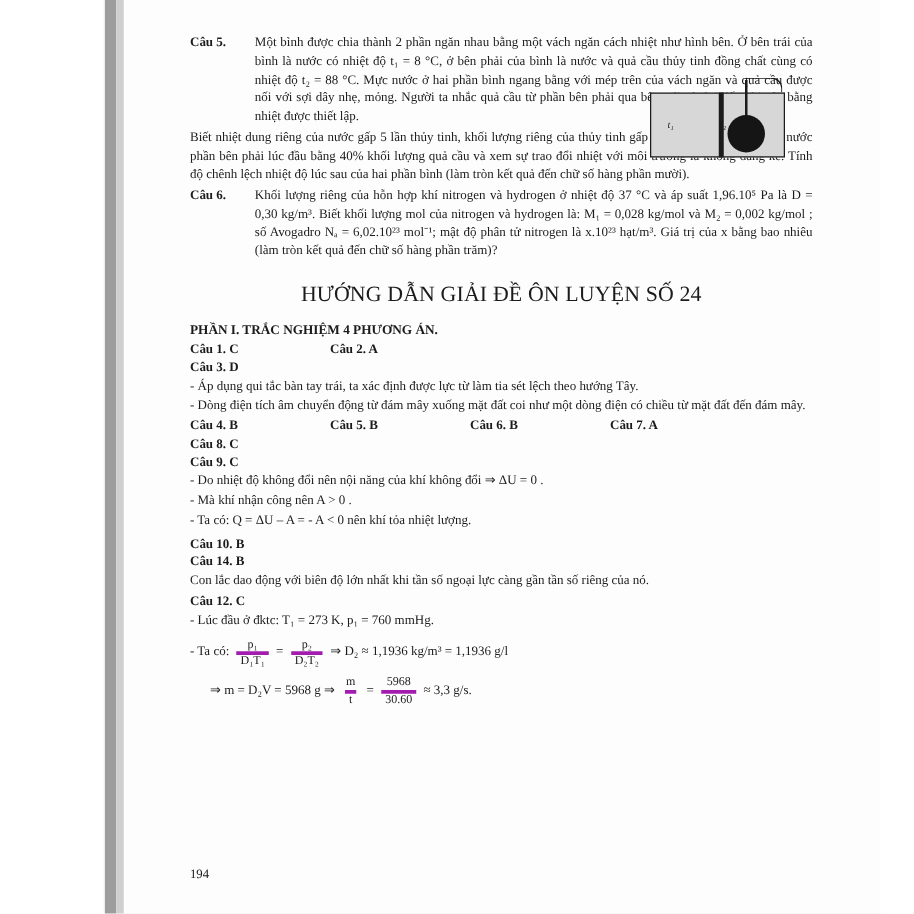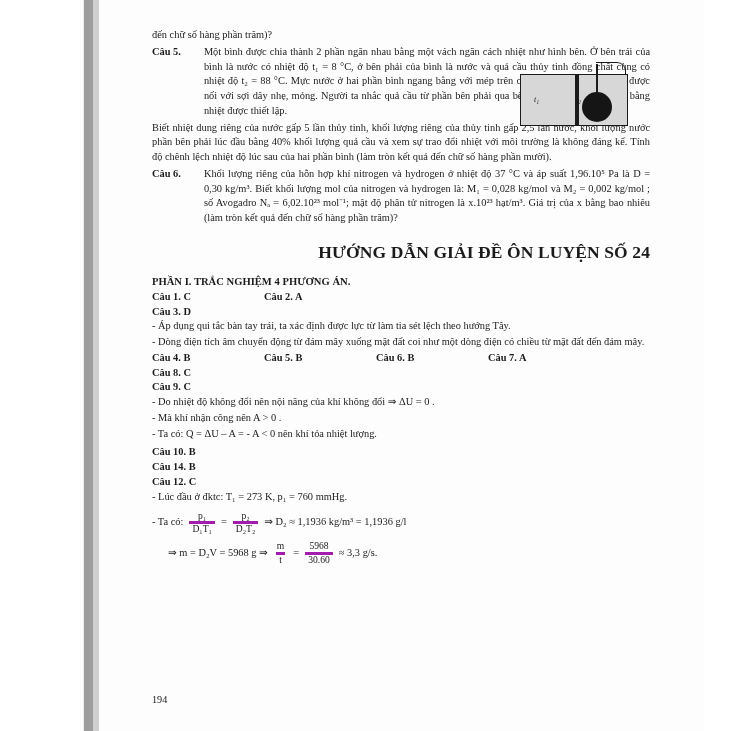--- a/index.html
+++ b/index.html
@@ -106,22 +106,22 @@
     position: absolute; left: 14px; top: 32px;
     font-size: 8px; font-style: italic;
   }
   .fig-t2 {
     position: absolute; left: 56px; top: 32px;
     font-size: 8px; font-style: italic;
   }
 
   
   .doc-title {
-    text-align: right;
-    font-weight: bold;
+    text-align: center;
+    font-weight: normal;
     font-size: 17.5px;
     letter-spacing: .1px;
     margin: 14px 0 9px 0;
   }
   .section-head {
     font-weight: bold;
     font-size: 10.6px;
     margin: 0 0 1px 0;
   }
   .ans-grid {
@@ -173,21 +173,20 @@
     <div class="figure">
       <div class="fig-box"></div>
       <div class="fig-divider"></div>
       <div class="fig-hook"></div>
       <div class="fig-string"></div>
       <div class="fig-sphere"></div>
       <div class="fig-t1">t₁</div>
       <div class="fig-t2">t₂</div>
     </div>
 
-    <p>đến chữ số hàng phần trăm)?</p>
 
     <div class="row">
       <span class="tag">Câu 5.</span>
       <span class="body">
         <span>Một bình được chia thành 2 phần ngăn nhau bằng một vách ngăn cách nhiệt như hình bên. Ở bên trái của bình là nước có nhiệt độ t₁ = 8 °C, ở bên phải của bình là nước và quả cầu thủy tinh đồng chất cùng có nhiệt độ t₂ = 88 °C. Mực nước ở hai phần bình ngang bằng với mép trên của vách ngăn và quả cầu được nối với sợi dây nhẹ, mỏng. Người ta nhắc quả cầu từ phần bên phải qua bên trái và đợi đến khi cân bằng nhiệt được thiết lập.</span>
       </span>
     </div>
     <p style="margin-top:2px">Biết nhiệt dung riêng của nước gấp 5 lần thủy tinh, khối lượng riêng của thủy tinh gấp 2,5 lần nước, khối lượng nước phần bên phải lúc đầu bằng 40% khối lượng quả cầu và xem sự trao đổi nhiệt với môi trường là không đáng kể. Tính độ chênh lệch nhiệt độ lúc sau của hai phần bình (làm tròn kết quả đến chữ số hàng phần mười).</p>
 
     <div class="row" style="margin-top:2px">
@@ -216,20 +215,21 @@
     </div>
     <p class="ans-line">Câu 8. C</p>
     <p class="ans-line">Câu 9. C</p>
 
     <p class="bullet">- Do nhiệt độ không đổi nên nội năng của khí không đổi ⇒ ΔU = 0 .</p>
     <p class="bullet">- Mà khí nhận công nên A &gt; 0 .</p>
     <p class="bullet">- Ta có: Q = ΔU – A = - A &lt; 0 nên khí tỏa nhiệt lượng.</p>
 
     <p class="ans-line" style="margin-top:4px">Câu 10. B</p>
     <p class="ans-line">Câu 14. B</p>
+    <p>Con lắc dao động với biên độ lớn nhất khi tần số ngoại lực càng gần tần số riêng của nó.</p>
     <p class="ans-line">Câu 12. C</p>
     <p class="bullet">- Lúc đầu ở đktc: T₁ = 273 K, p₁ = 760 mmHg.</p>
 
     <div class="frac-line">
       <span>- Ta có:</span>
       <span class="frac">
         <span class="num">p₁</span>
         <span class="den">D₁T₁</span>
       </span>
       <span>=</span>

